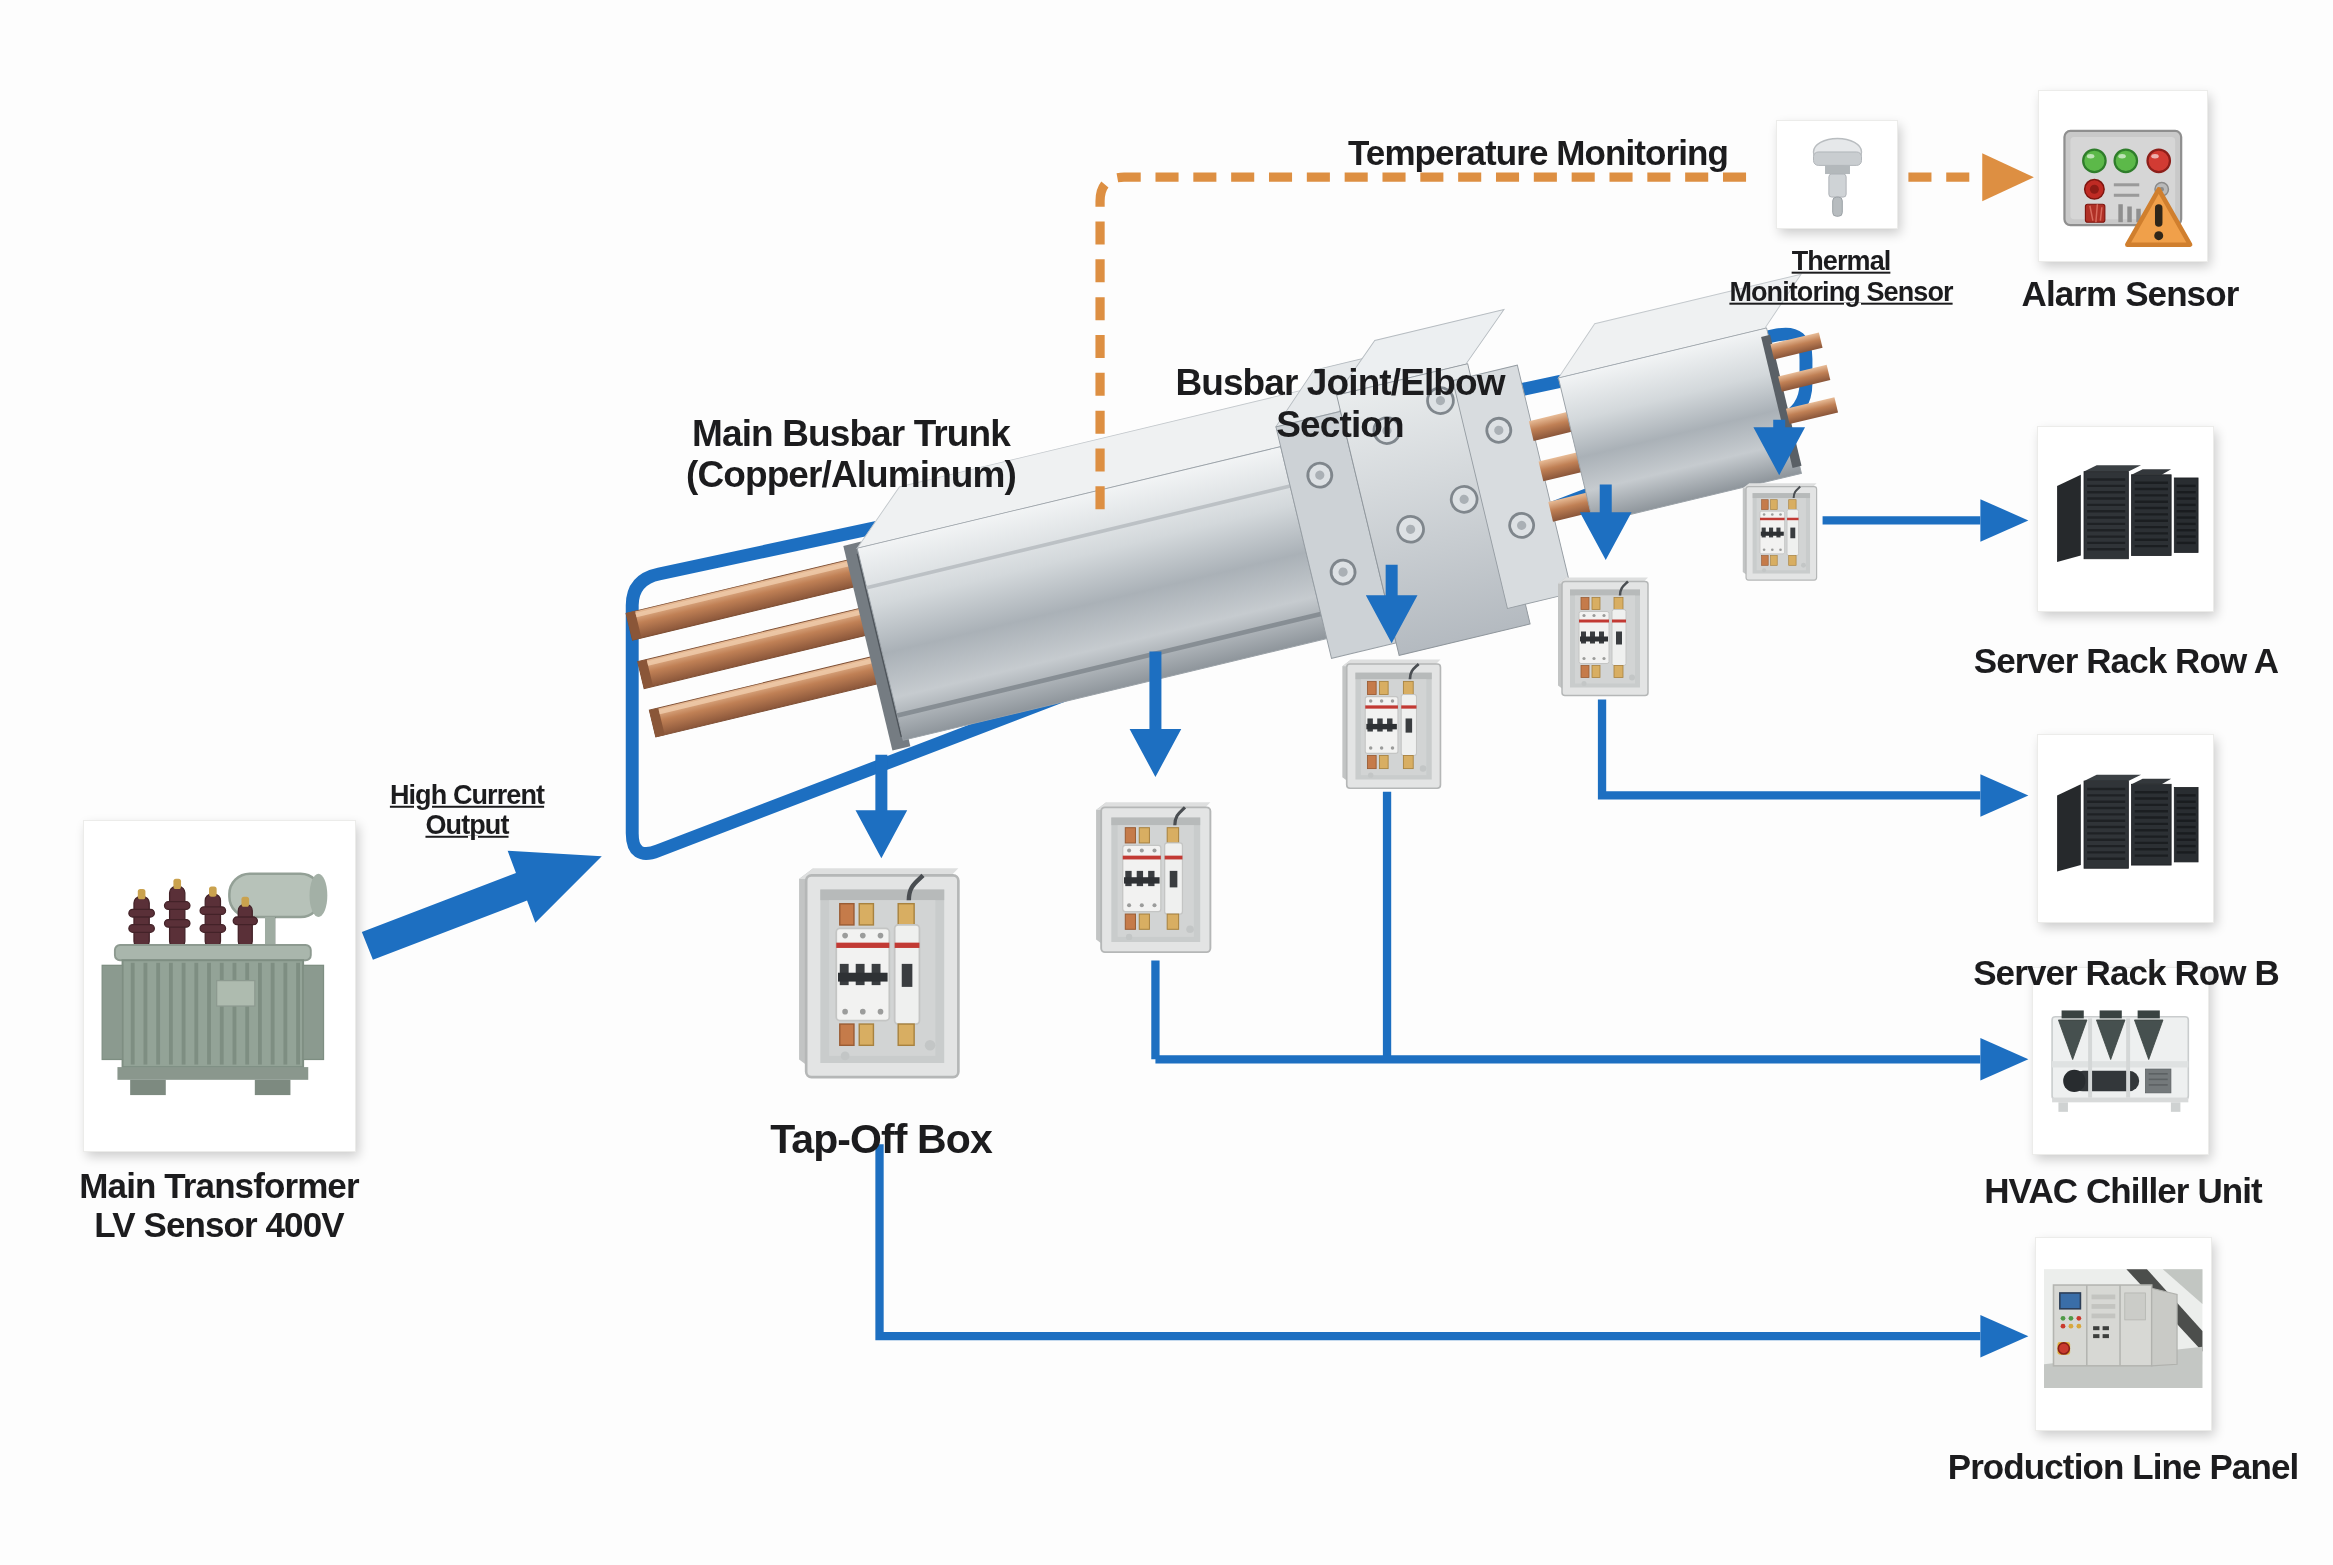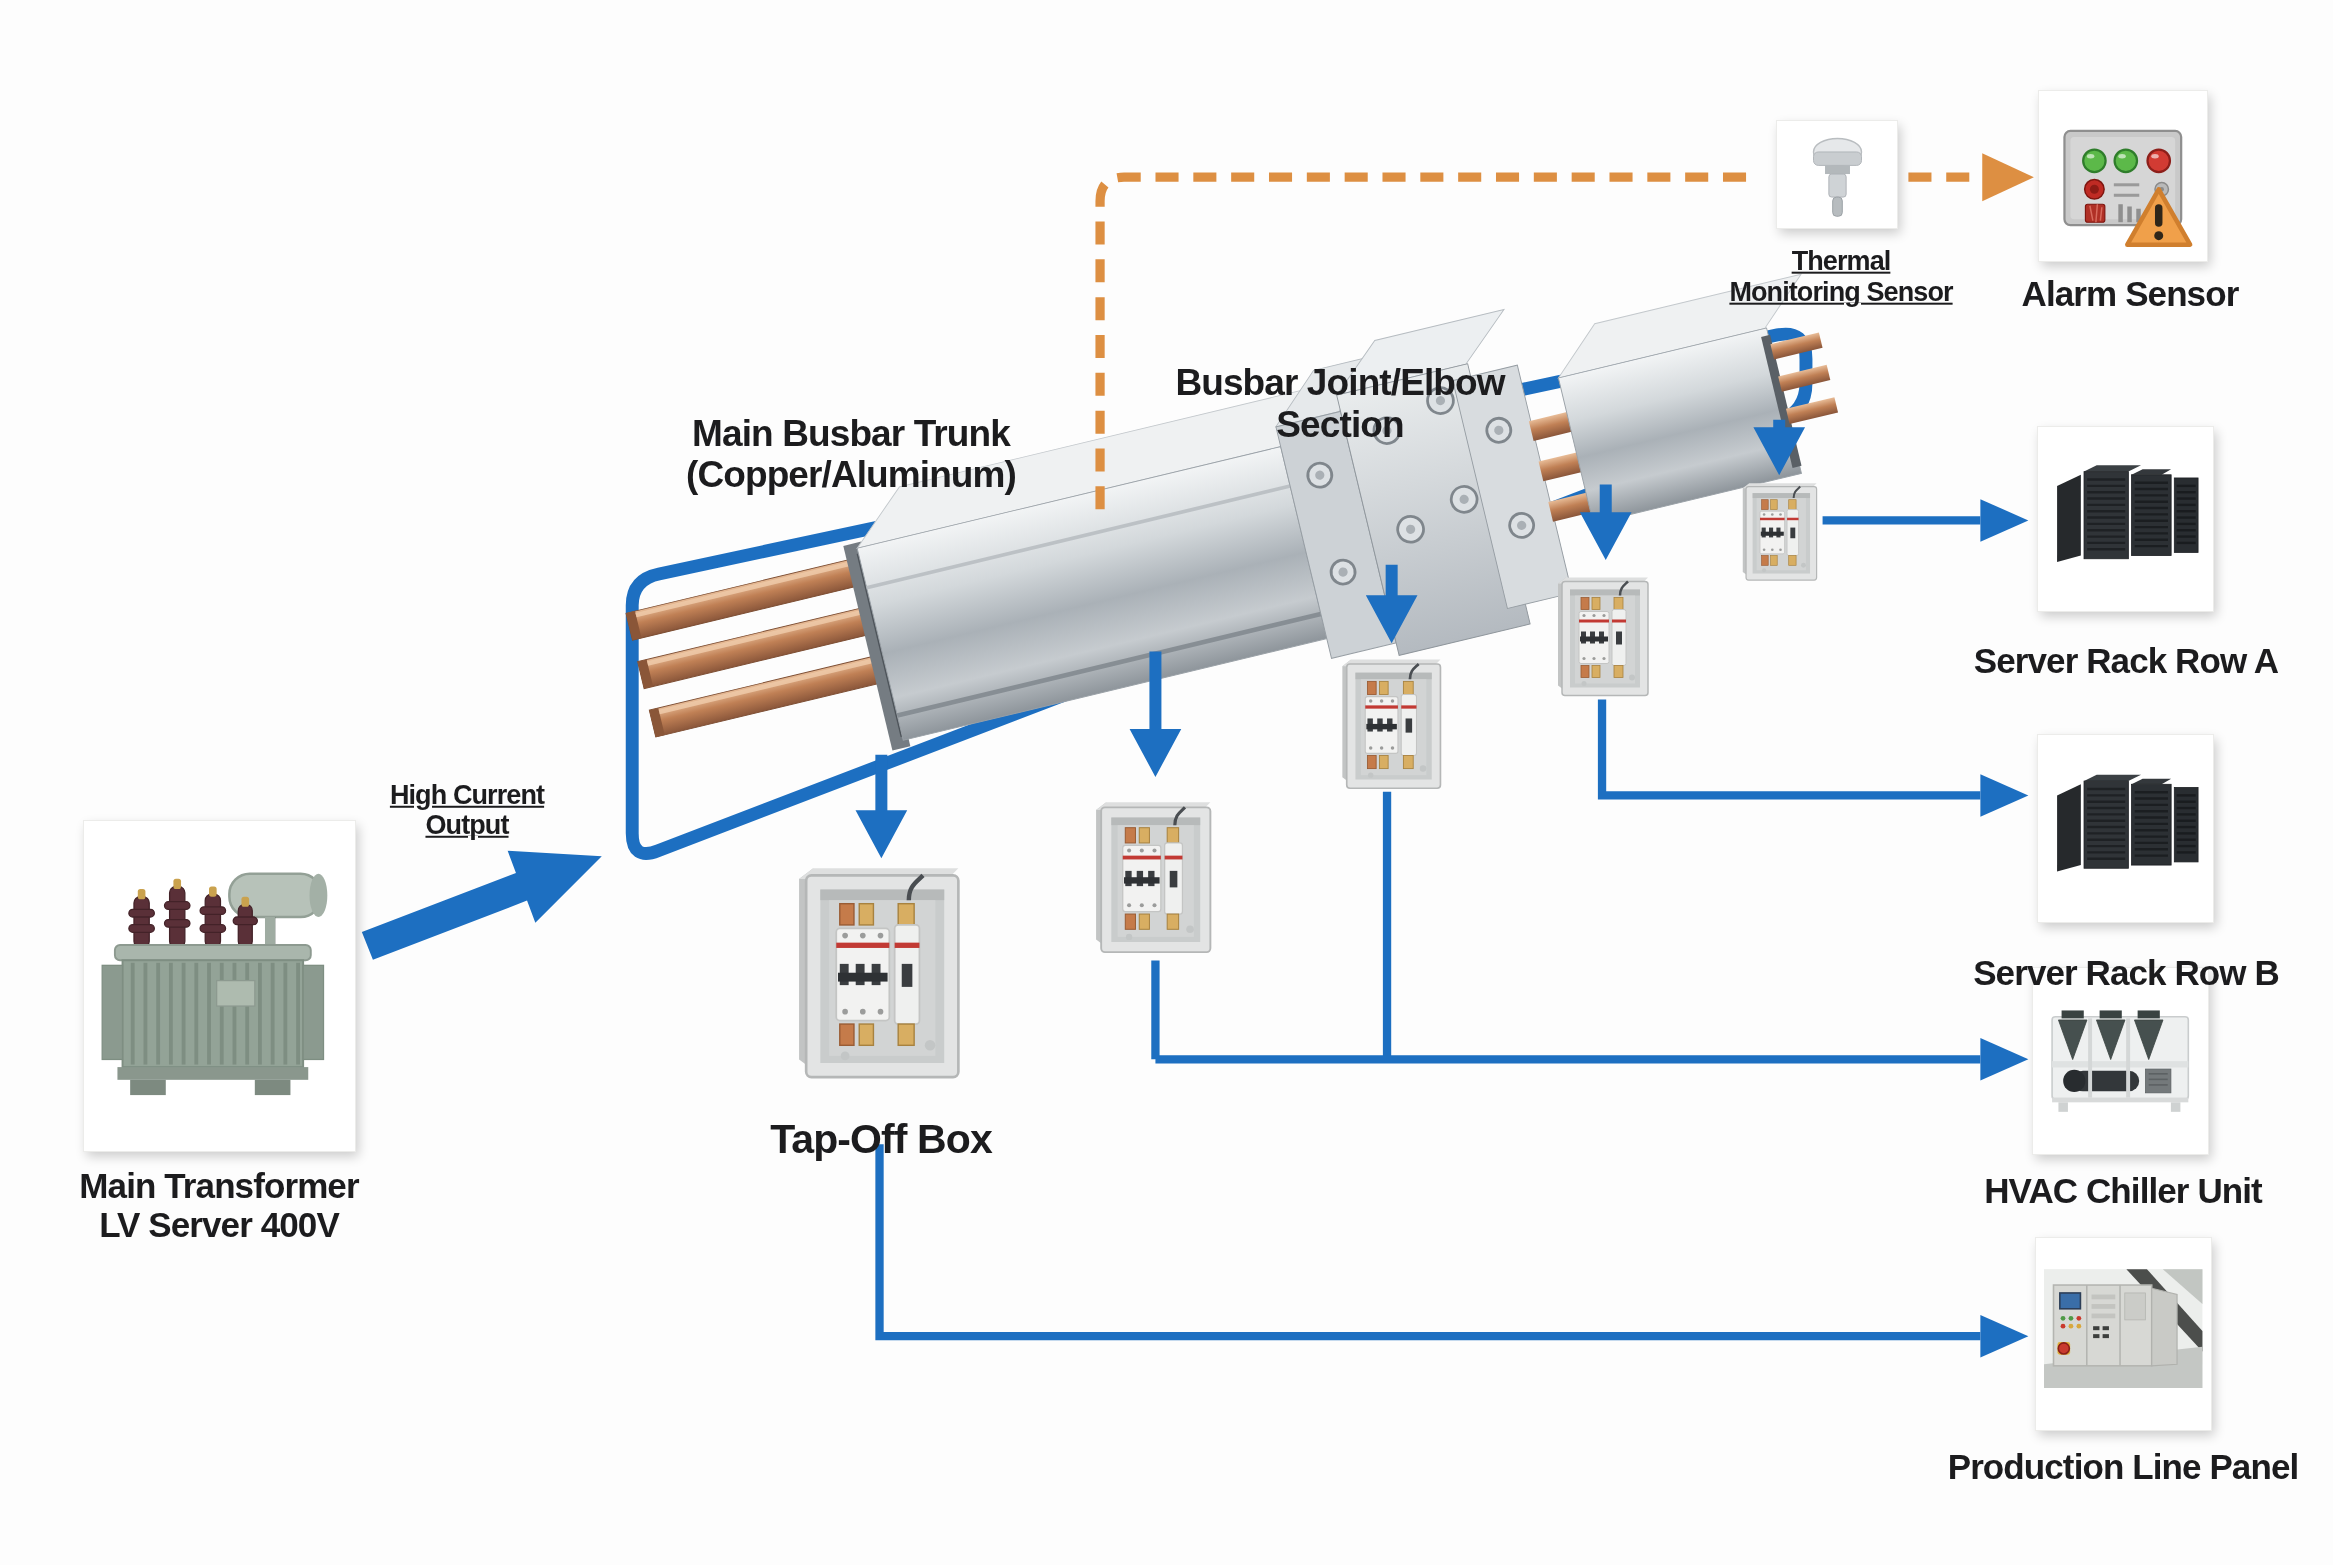--- a/index.html
+++ b/index.html
@@ -453,20 +453,23 @@
       <g>
         <rect x="27" y="92" width="8" height="12" fill="#c57b4a" stroke="#9a5c34" stroke-width="0.8"></rect>
         <rect x="38" y="92" width="8" height="12" fill="#d8ae62" stroke="#a8823f" stroke-width="0.8"></rect>
         <rect x="60" y="92" width="9" height="12" fill="#d8ae62" stroke="#a8823f" stroke-width="0.8"></rect>
       </g>
       <circle cx="78" cy="104" r="3" fill="#c3c6c6"></circle>
       <circle cx="30" cy="110" r="2.5" fill="#c3c6c6"></circle>
     </symbol>
   </svg>
 
+  <div class="lbl fs38" style="left:1538px;top:153px;">
+    <span>Temperature Monitoring</span>
+  </div>
 
   <div class="lbl fs36" style="left:1841px;top:277px;">
     <div>Thermal</div>
     <div>Monitoring Sensor</div>
   </div>
 
   <div class="lbl fs38" style="left:2130px;top:294px;">
     <span>Alarm Sensor</span>
   </div>
 
@@ -480,21 +483,21 @@
     <div>(Copper/Aluminum)</div>
   </div>
 
   <div class="lbl fs36" style="left:467px;top:810px;line-height:1.12;">
     <div>High Current</div>
     <div>Output</div>
   </div>
 
   <div class="lbl fs38" style="left:219px;top:1205px;line-height:1.1;">
     <div>Main Transformer</div>
-    <div>LV Server 400V</div>
+    <div>LV Sensor 400V</div>
   </div>
 
   <div class="lbl fs44" style="left:881px;top:1140px;">
     <span>Tap-Off Box</span>
   </div>
 
   <div class="lbl fs38" style="left:2126px;top:661px;">
     <span>Server Rack Row A</span>
   </div>
 

